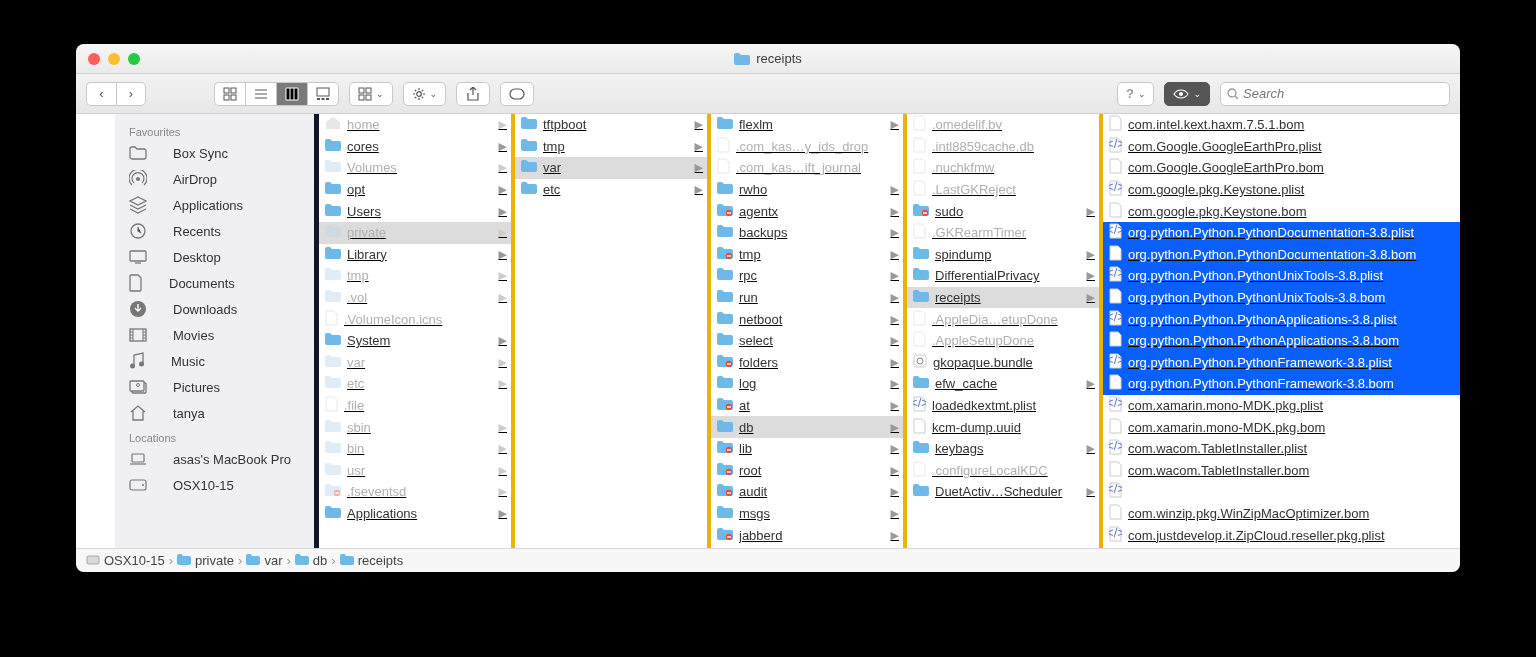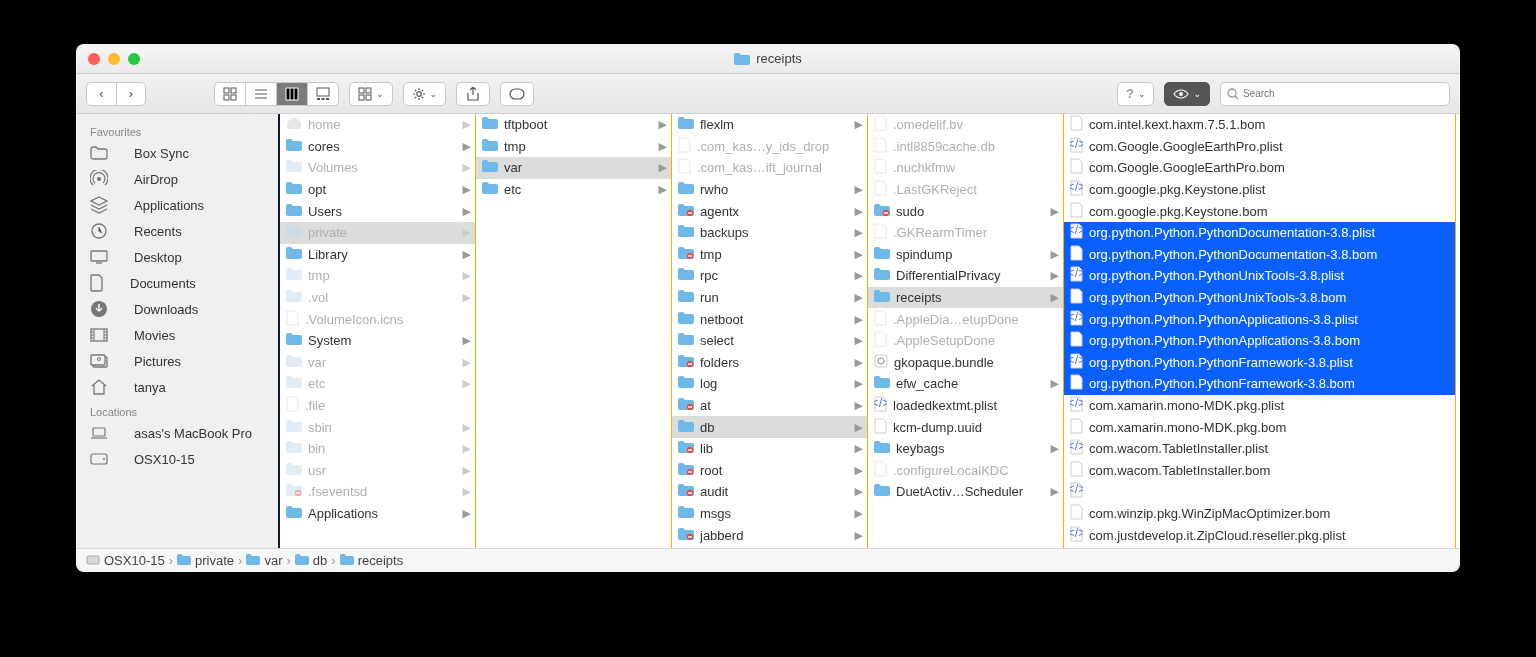--- a/index.html
+++ b/index.html
@@ -12,28 +12,28 @@
 .title { position: absolute; left: 0; right: 0; text-align: center; display: flex; align-items: center; justify-content: center; gap: 6px; font-size: 13px; color: #404040; }
 .toolbar { height: 40px; background: linear-gradient(#f2f2f2,#e7e7e7); border-bottom: 1px solid #cfcfcf; display: flex; align-items: center; padding: 0 10px; gap: 10px; }
 .btn { background: #fff; border: 1px solid #c8c8c8; border-radius: 5px; height: 24px; display: flex; align-items: center; justify-content: center; color: #555; }
 .seg { display: flex; }
 .seg .btn { border-radius: 0; border-right: none; padding: 0 8px; }
 .seg .btn:first-child { border-radius: 5px 0 0 5px; }
 .seg .btn:last-child { border-radius: 0 5px 5px 0; border-right: 1px solid #c8c8c8; }
 .seg .btn.active { background: #7a7a7a; color: #fff; }
 .spacer { flex: 1; }
 .search { width: 230px; height: 24px; border: 1px solid #c8c8c8; border-radius: 5px; background: #fff; display: flex; align-items: center; padding: 0 6px; gap: 4px; color: #999; }
-.search input { border: none; outline: none; flex: 1; font-size: 10px; }
+.search input { border: none; outline: none; flex: 1; font-size: 13px; font-style: italic; }
 .body { flex: 1; display: flex; background: #fff; overflow: hidden; }
-.sidebar { width: 204px; background: #f0f0f2; border-right: 2px solid #0f172a; overflow-y: auto; padding: 6px 0; }
+.sidebar { width: 204px; background: #f0f0f2; border-right: 5px solid #0f172a; overflow-y: auto; padding: 6px 0; margin-left: 39px; }
 .shead { font-size: 11px; color: #888; padding: 6px 14px 2px; font-weight: 500; }
 .sitem { display: flex; align-items: center; gap: 26px; padding: 4px 14px; color: #333; height: 26px; }
 .sitem svg { flex-shrink: 0; }
 .cols { flex: 1; display: flex; overflow: hidden; }
-.col { border-right: 1px solid #eab308; overflow-y: auto; flex-shrink: 0; }
+.col { border-right: 4px solid #eab308; overflow-y: auto; flex-shrink: 0; text-decoration: underline; }
 .row { display: flex; align-items: center; height: 21.6px; padding: 0 4px 0 6px; gap: 6px; color: #333; white-space: nowrap; }
 .row .nm { flex: 1; overflow: hidden; text-overflow: ellipsis; }
 .row.dim .nm { color: #b0b0b0; }
 .row.dim svg { opacity: 0.45; }
 .row.sel { background: #dcdcdc; }
 .row.hlt { background: #0a60ff; color: #fff; }
 .row.hlt .nm { color: #fff; }
 .row.hlt svg path { fill: #fff; }
 .chev { color: #999; font-size: 11px; margin-left: auto; padding-left: 4px; }
 .row.dim .chev { color: #ccc; }
@@ -191,20 +191,28 @@
           <span>Downloads</span>
         </div>
         <div class="sitem">
           <svg width="18" height="14" viewBox="0 0 18 14">
             <rect x="1" y="1" width="16" height="12" fill="none" stroke="#777" stroke-width="1.3"></rect>
             <path stroke="#777" d="M4 1v12M14 1v12M1 4h3M1 7h3M1 10h3M14 4h3M14 7h3M14 10h3"></path>
           </svg>
           <span>Movies</span>
         </div>
         <div class="sitem">
+          <svg width="16" height="18" viewBox="0 0 16 18">
+            <path fill="none" stroke="#777" stroke-width="1.3" d="M5 14V3l9-2v11"></path>
+            <circle cx="3.5" cy="14" r="2.5" fill="#777"></circle>
+            <circle cx="12.5" cy="12" r="2.5" fill="#777"></circle>
+          </svg>
+          <span>Music</span>
+        </div>
+        <div class="sitem">
           <svg width="18" height="14" viewBox="0 0 18 14">
             <rect x="3" y="3" width="14" height="10" rx="1" fill="none" stroke="#777" stroke-width="1.3"></rect>
             <rect x="1" y="1" width="14" height="10" rx="1" fill="#f0f0f2" stroke="#777" stroke-width="1.3"></rect>
             <circle cx="9" cy="5" r="1.5" fill="none" stroke="#777"></circle>
           </svg>
           <span>Pictures</span>
         </div>
         <div class="sitem">
           <svg width="18" height="16" viewBox="0 0 18 16">
             <path fill="none" stroke="#777" stroke-width="1.3" d="M2 7l7-6 7 6M4 6v9h10V6"></path>

